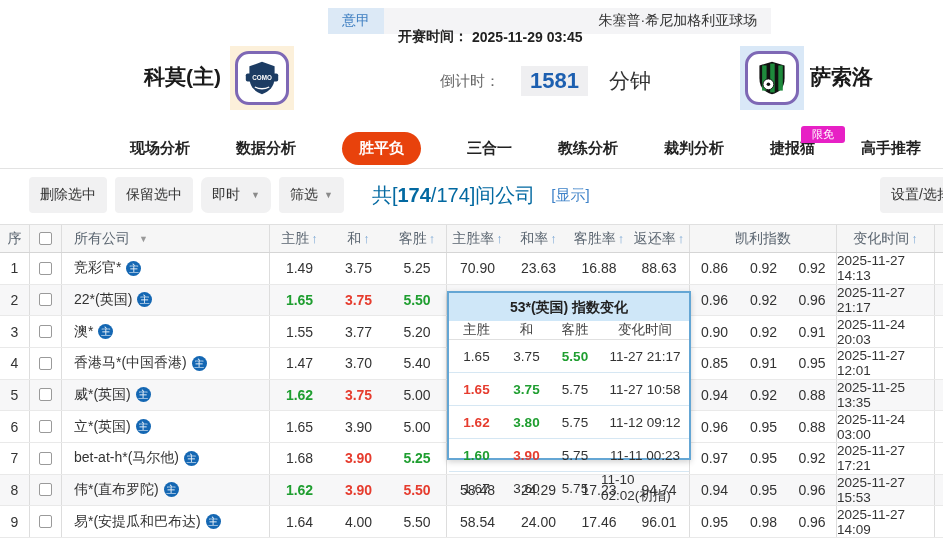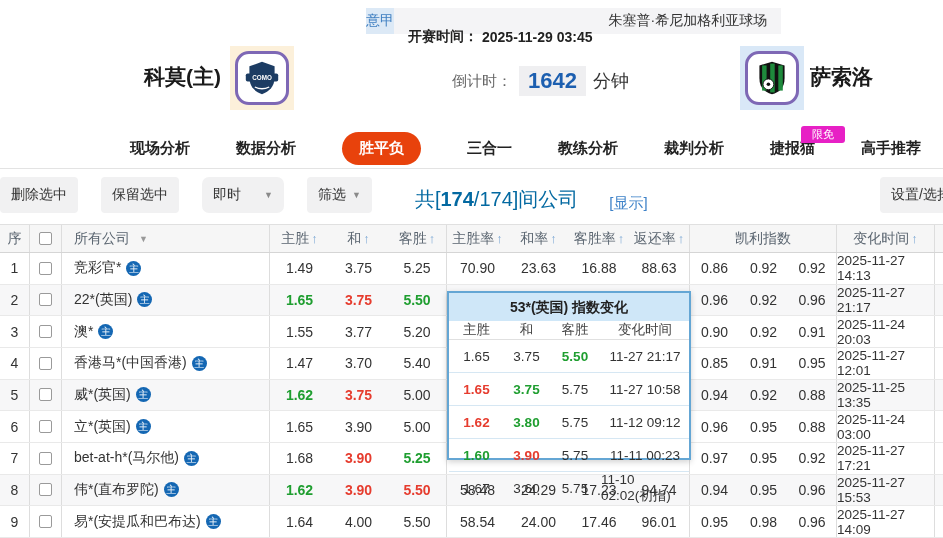--- a/index.html
+++ b/index.html
@@ -1,49 +1,49 @@
 <!DOCTYPE html>
 <html><head>
 <meta charset="utf-8">
 <style>
   * { margin:0; padding:0; box-sizing:border-box; }
   body { font-family:"Liberation Sans", sans-serif; background:#fff; }
   #app { position:relative; width:943px; height:538px; background:#fff; overflow:hidden; }
 
   
   .match-strip { position:absolute; left:328px; top:8px; height:26px; display:flex; align-items:stretch; font-size:14px; }
-  .league-badge { background:#dce9f6; color:#3f7fc1; display:flex; align-items:center; padding:0 0;margin-left:38px; }
+  .league-badge { background:#dce9f6; color:#3f7fc1; display:flex; align-items:center; padding:0 14px; }
   .kickoff-box { background:#f4f4f6; display:flex; align-items:center; padding:0 14px; gap:10px; }
   .kickoff-label, .kickoff-time { font-weight:bold; color:#222;margin-top:32px; }
   .venue { color:#333; margin-left:6px; }
 
   .team-name { position:absolute; top:63px; font-size:21px; font-weight:bold; color:#1a1a1a; }
   .team-name.home { left:144px; }
   .team-name.away { left:810px; }
   .logo-box { position:absolute; top:46px; width:64px; height:64px; display:flex; align-items:center; justify-content:center; }
   .logo-box.home { left:230px; background:#fcf0da; }
   .logo-box.away { left:740px; background:#d9e8f7; }
   .logo-inner { width:54px; height:54px; background:#fff; border:3px solid #7e68b5; border-radius:14px; display:flex; align-items:center; justify-content:center; }
 
-  .countdown { position:absolute; left:452px; top:66px; display:flex; align-items:center; gap:7px; }
+  .countdown { position:absolute; left:440px; top:66px; display:flex; align-items:center; gap:21px; }
   .cd-label { color:#666; font-size:15px; }
   .cd-value { background:#efeff1; color:#1c5fb0; font-size:22px; font-weight:bold; padding:2px 9px; }
-  .cd-unit { color:#333; font-size:18px; }
+  .cd-unit { color:#333; font-size:21px; }
 
   
   .tabbar { position:absolute; left:0; top:128px; width:943px; height:41px; display:flex; align-items:center; padding-left:130px; gap:46px; border-bottom:1px solid #e3e3e3; background:#fff; }
   .tab { position:relative; font-size:15px; font-weight:bold; color:#222; cursor:pointer; white-space:nowrap; }
   .tab.active { background:#e8420c; color:#fff; border-radius:17px; padding:7px 17px; }
   .tab-badge { position:absolute; top:-13px; right:-30px; background:#e720c5; color:#fff; font-size:11px; font-weight:normal; padding:1px 11px; border-radius:3px 3px 3px 0; }
 
   
   .toolbar { position:absolute; left:0; top:169px; width:943px; height:55px; background:#fff; }
-  .toolbar-row { position:absolute; left:0; top:8px; height:36px; display:flex; align-items:flex-end; gap:23px; }
+  .toolbar-row { position:absolute; left:29px; top:8px; height:36px; display:flex; align-items:center; gap:8px; }
   .tbtn { background:#f1f1f2; border:none; border-radius:4px; height:36px; padding:0 11px; font-size:14px; color:#333; display:inline-flex; align-items:center; cursor:pointer; font-family:inherit; }
-  .tsel { width:82px; justify-content:space-between;border-radius:7px; }
+  .tsel { width:70px; justify-content:space-between;border-radius:7px; }
   .caret { color:#8a8a8a; font-size:9px; margin-left:6px; }
   .count-text { font-size:20px; color:#0369a1; margin-left:20px; }
   .show-link { color:#3e82c8; font-size:15px; margin-left:8px; cursor:pointer; text-decoration:none; }
   .settings-btn { position:absolute; left:880px; top:8px; width:96px; }
 
   
   .odds-table { position:absolute; left:0; top:224px; width:943px; bottom:0; display:flex; flex-direction:column; }
   .tgrid { display:grid; grid-template-columns:30px 32px 208px 59px 59px 59px 61px 61px 60px 61px 49px 49px 49px 98px 8px; }
   .thead { height:29px; background:#f6f6f6; border-top:1px solid #e0e0e0; border-bottom:1px solid #d5d5d5; color:#5a6570; font-size:14px; }
   .thead .c { display:flex; align-items:center; justify-content:center; gap:2px; }
@@ -92,21 +92,21 @@
         <path d="M20 2 L34 7 V19 C34 30 28 35 20 38 C12 35 6 30 6 19 V7 Z" fill="#1c3c63"></path>
         <rect x="2" y="15" width="36" height="9" rx="2" fill="#1c3c63"></rect>
         <text x="20" y="22.5" font-size="7" fill="#fff" text-anchor="middle" font-weight="bold" font-family="Liberation Sans, sans-serif">COMO</text>
         <path d="M12 30 Q20 34 28 30" stroke="#fff" stroke-width="1.5" fill="none"></path>
       </svg>
     </div>
   </div>
 
   <div class="countdown">
     <span class="cd-label">倒计时：</span>
-    <span class="cd-value">1642</span>
+    <span class="cd-value">1581</span>
     <span class="cd-unit">分钟</span>
   </div>
 
   <div class="logo-box away">
     <div class="logo-inner">
       <svg width="36" height="36" viewBox="0 0 40 40">
         <path d="M20 2 L34 6 V20 C34 31 28 36 20 38 C12 36 6 31 6 20 V6 Z" fill="#111"></path>
         <rect x="9" y="6" width="5" height="28" fill="#1e8a3c"></rect>
         <rect x="18" y="4" width="5" height="32" fill="#1e8a3c"></rect>
         <rect x="27" y="6" width="5" height="28" fill="#1e8a3c"></rect>

